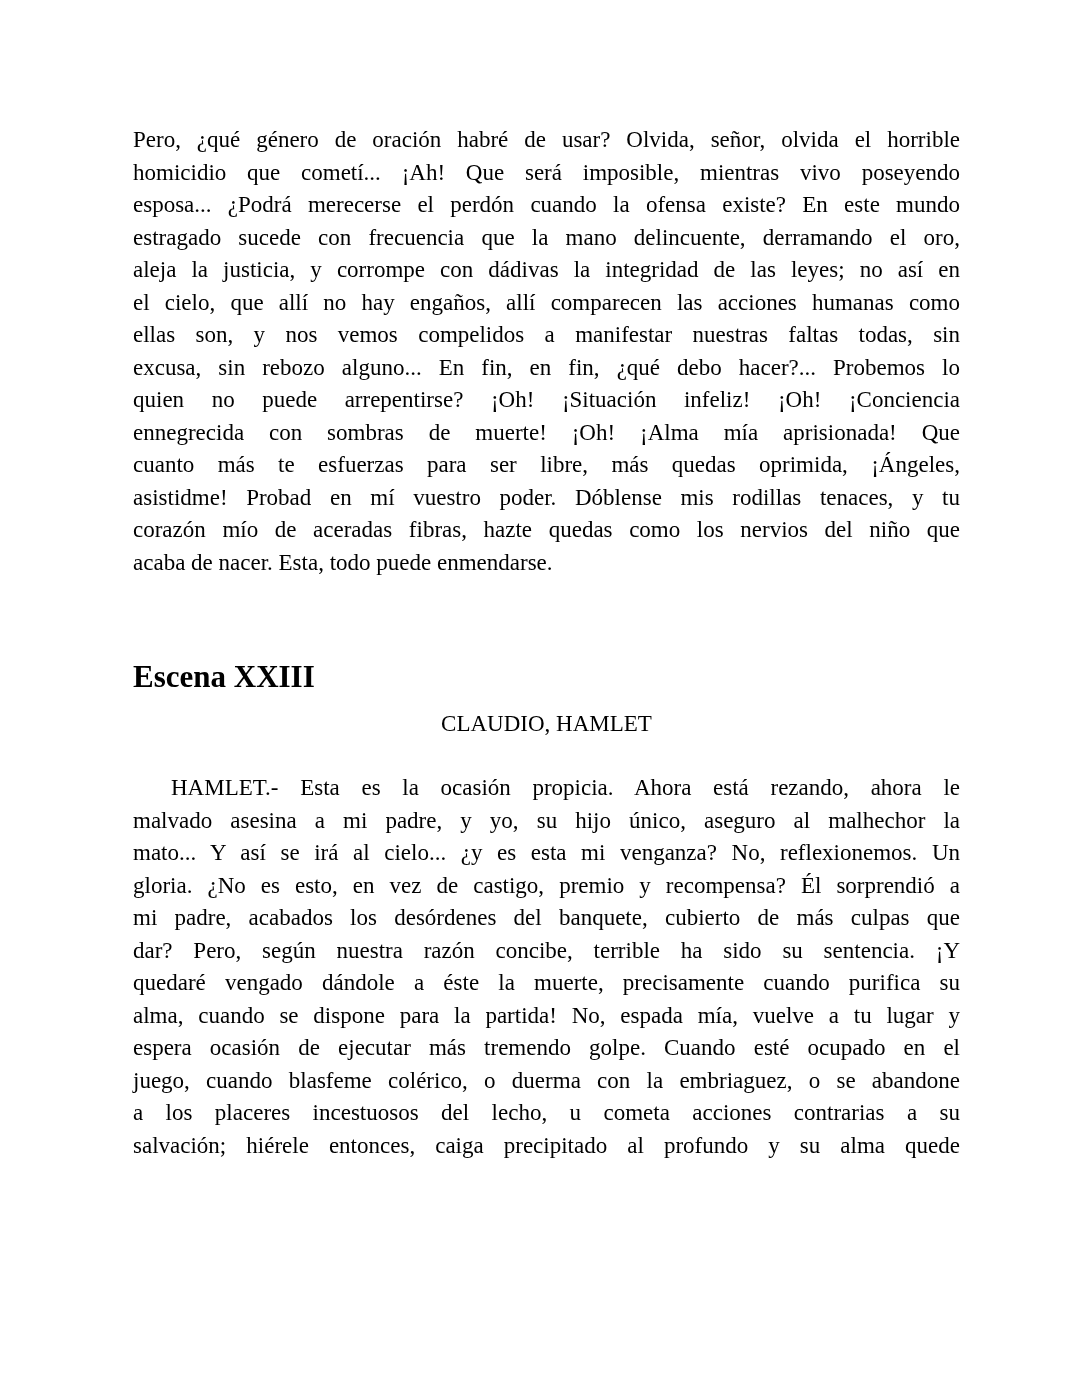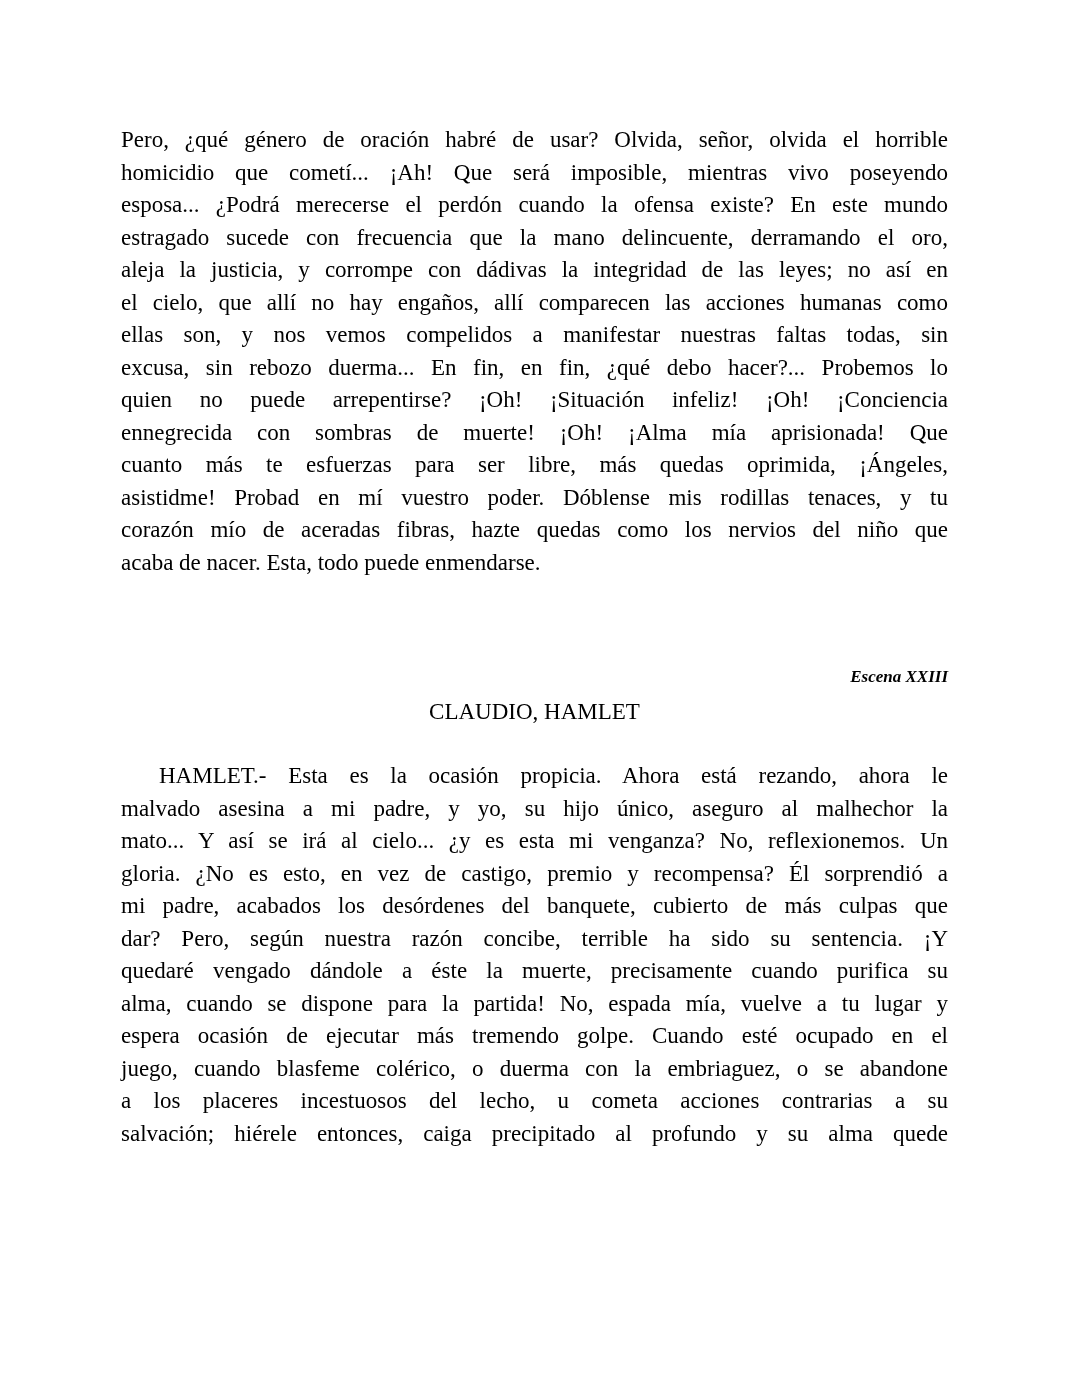--- a/index.html
+++ b/index.html
@@ -9,21 +9,21 @@
   }
   .page {
     position: relative;
     width: 1080px;
     height: 1397px;
     background: #ffffff;
     overflow: hidden;
   }
   .content {
     position: absolute;
-    left: 121px;
+    left: 133px;
     top: 124px;
     width: 827px;
     font-family: "Liberation Serif", serif;
     font-size: 23px;
     line-height: 32.5px;
     color: #000000;
   }
   .paragraph { margin: 0; }
   .line {
     text-align: justify;
@@ -32,28 +32,27 @@
     height: 32.5px;
   }
   .line-left {
     text-align-last: left;
   }
   .line-indent {
     padding-left: 38px;
   }
   .heading {
     margin: 82px 0 0 0;
-    font-size: 17px;
+    font-size: 31px;
     font-weight: bold;
-    text-align: right;
+    text-align: left;
     line-height: 32.5px;
-    font-style: italic;
   }
   .characters {
-    margin: 2px 0 0 0;
+    margin: 14px 0 0 0;
     text-align: center;
     line-height: 32.5px;
     font-family: Liberation Serif, serif;
   }
   .paragraph-2 {
     margin-top: 32px;
   }
 </style>
 </head>
 <body>
@@ -62,21 +61,21 @@
   <div class="content">
 
     <div class="paragraph">
         <div class="line">Pero, ¿qué género de oración habré de usar? Olvida, señor, olvida el horrible</div>
         <div class="line">homicidio que cometí... ¡Ah! Que será imposible, mientras vivo poseyendo</div>
         <div class="line">esposa... ¿Podrá merecerse el perdón cuando la ofensa existe? En este mundo</div>
         <div class="line">estragado sucede con frecuencia que la mano delincuente, derramando el oro,</div>
         <div class="line">aleja la justicia, y corrompe con dádivas la integridad de las leyes; no así en</div>
         <div class="line">el cielo, que allí no hay engaños, allí comparecen las acciones humanas como</div>
         <div class="line">ellas son, y nos vemos compelidos a manifestar nuestras faltas todas, sin</div>
-        <div class="line">excusa, sin rebozo duerma... En fin, en fin, ¿qué debo hacer?... Probemos lo</div>
+        <div class="line">excusa, sin rebozo alguno... En fin, en fin, ¿qué debo hacer?... Probemos lo</div>
         <div class="line">quien no puede arrepentirse? ¡Oh! ¡Situación infeliz! ¡Oh! ¡Conciencia</div>
         <div class="line">ennegrecida con sombras de muerte! ¡Oh! ¡Alma mía aprisionada! Que</div>
         <div class="line">cuanto más te esfuerzas para ser libre, más quedas oprimida, ¡Ángeles,</div>
         <div class="line">asistidme! Probad en mí vuestro poder. Dóblense mis rodillas tenaces, y tu</div>
         <div class="line">corazón mío de aceradas fibras, hazte quedas como los nervios del niño que</div>
         <div class="line line-left">acaba de nacer. Esta, todo puede enmendarse.</div>
       </div>
 
     <h2 class="heading">Escena XXIII</h2>
 

